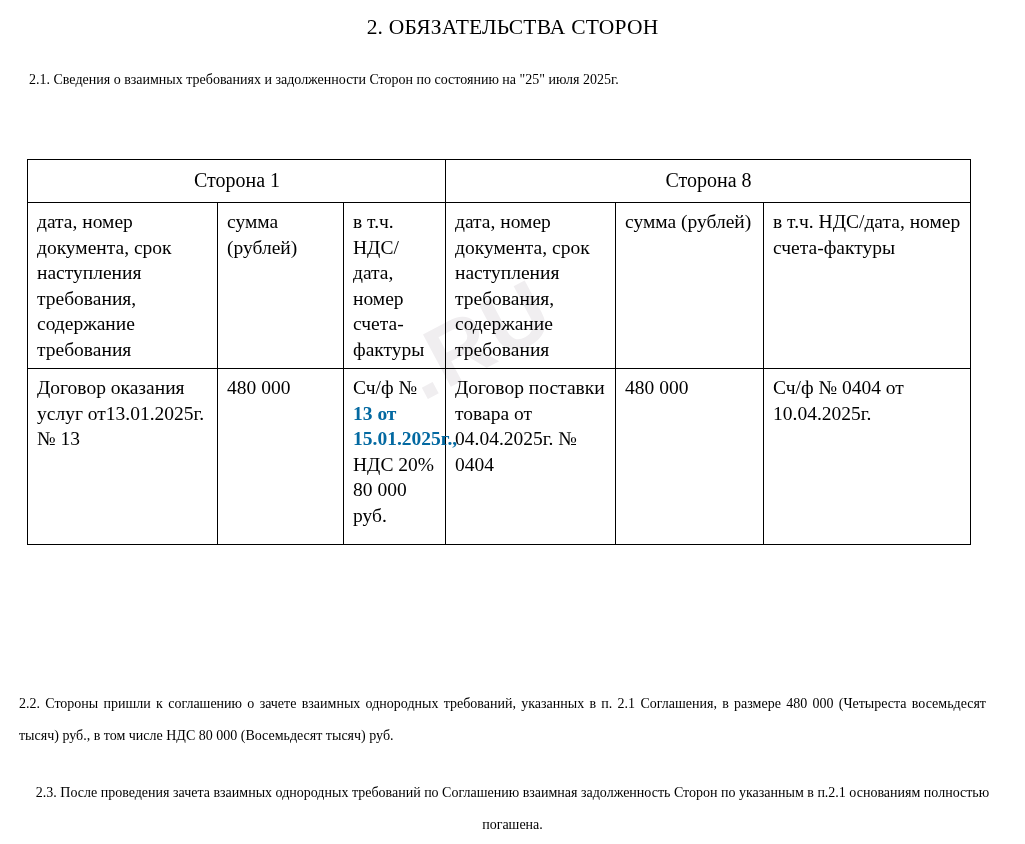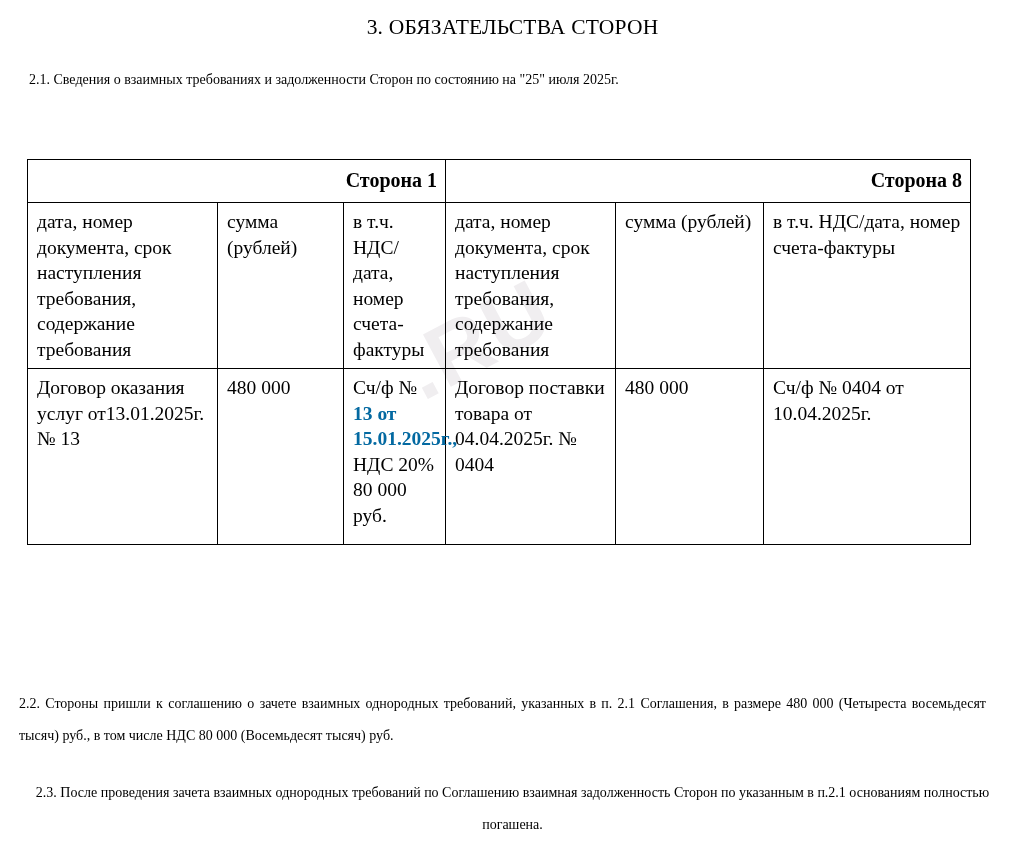--- a/index.html
+++ b/index.html
@@ -93,22 +93,22 @@
     border: 1.3px solid #000000;
     vertical-align: top;
     padding: 6px 8px 6px 9px;
     font-size: 19.5px;
     line-height: 25.5px;
     font-weight: normal;
     text-align: left;
     background: transparent;
   }
   .offset-table th.party-head {
-    text-align: right;
-    font-weight: 700;
+    text-align: center;
+    font-weight: 400;
     font-size: 20px;
     padding-top: 8px;
     padding-bottom: 8px;
     height: 26px;
   }
   .row-head td {
     height: 150px;
     margin-top: 33px;
   }
   .row-data td {
@@ -142,21 +142,21 @@
 </style>
 </head>
 <body>
 
 <div class="page">
 
   <div class="watermark">
     <div class="watermark-text">.RU</div>
   </div>
 
-  <div class="doc-title">3. ОБЯЗАТЕЛЬСТВА СТОРОН</div>
+  <div class="doc-title">2. ОБЯЗАТЕЛЬСТВА СТОРОН</div>
 
   <div class="para para-intro">2.1. Сведения о взаимных требованиях и задолженности Сторон по состоянию на "25" июля 2025г.</div>
 
   <table class="offset-table">
     <colgroup>
       <col class="col-a">
         <col class="col-b">
         <col class="col-c">
       <col class="col-d">
         <col class="col-e">

